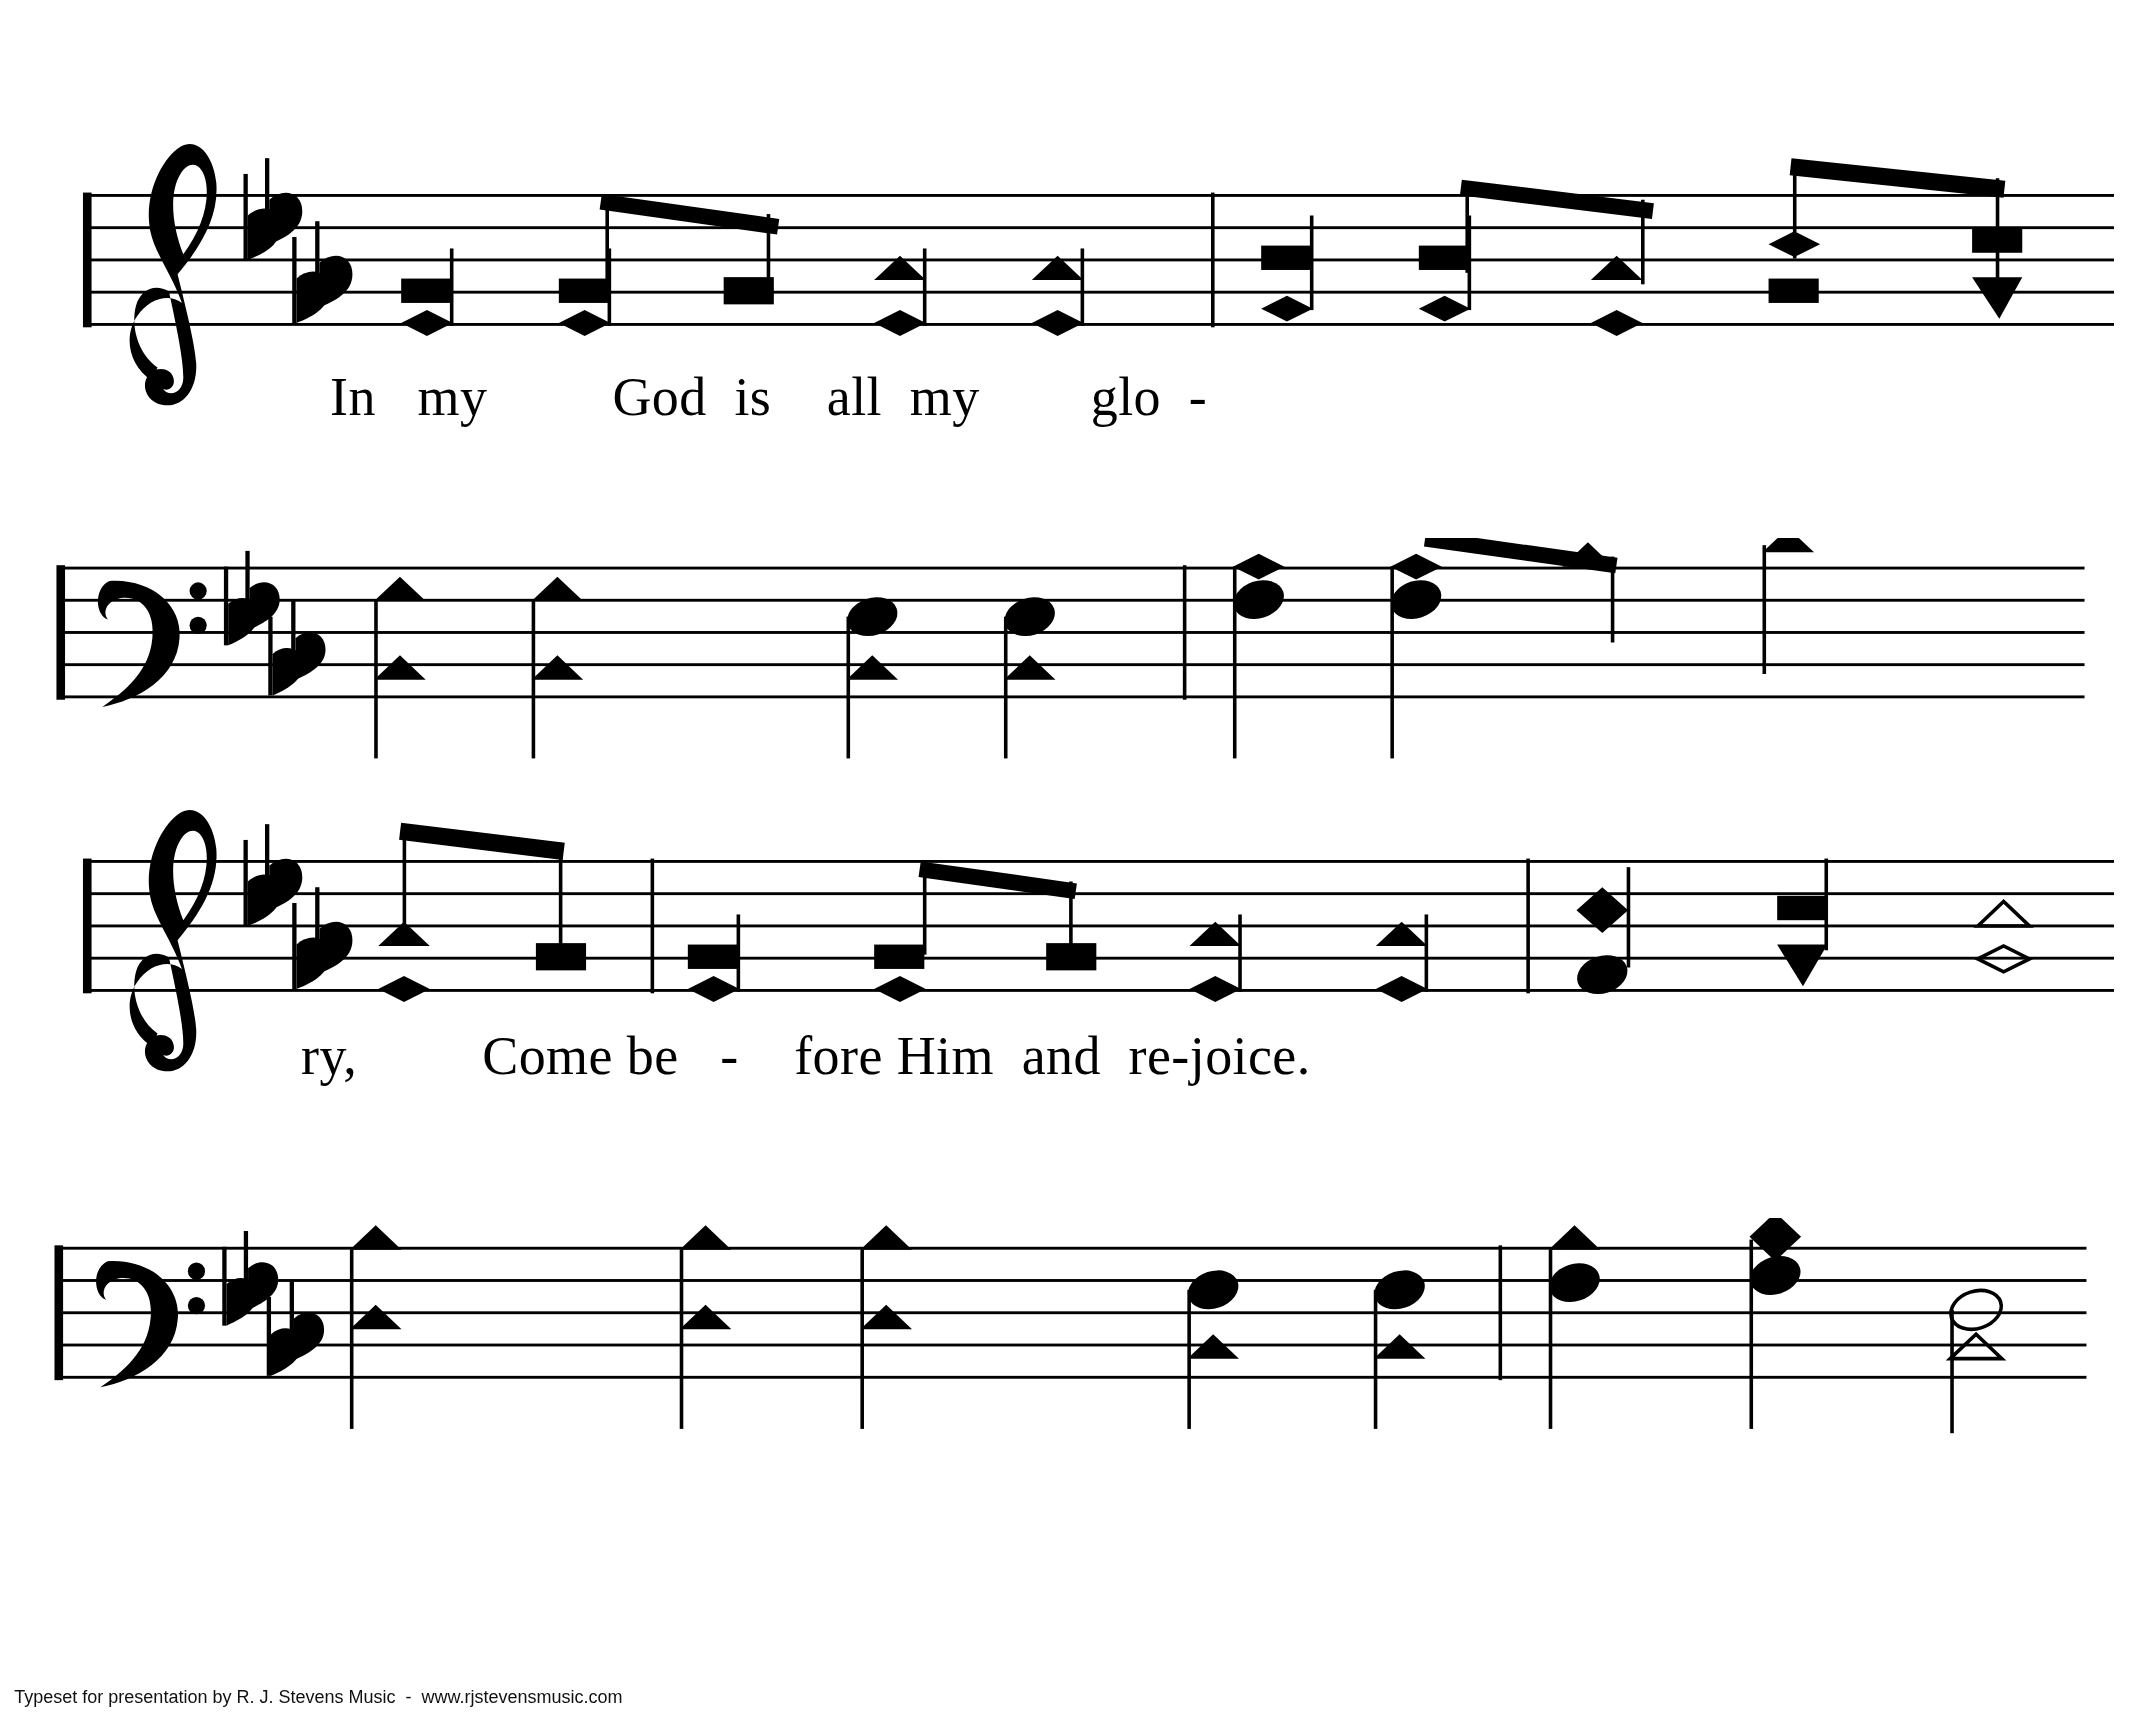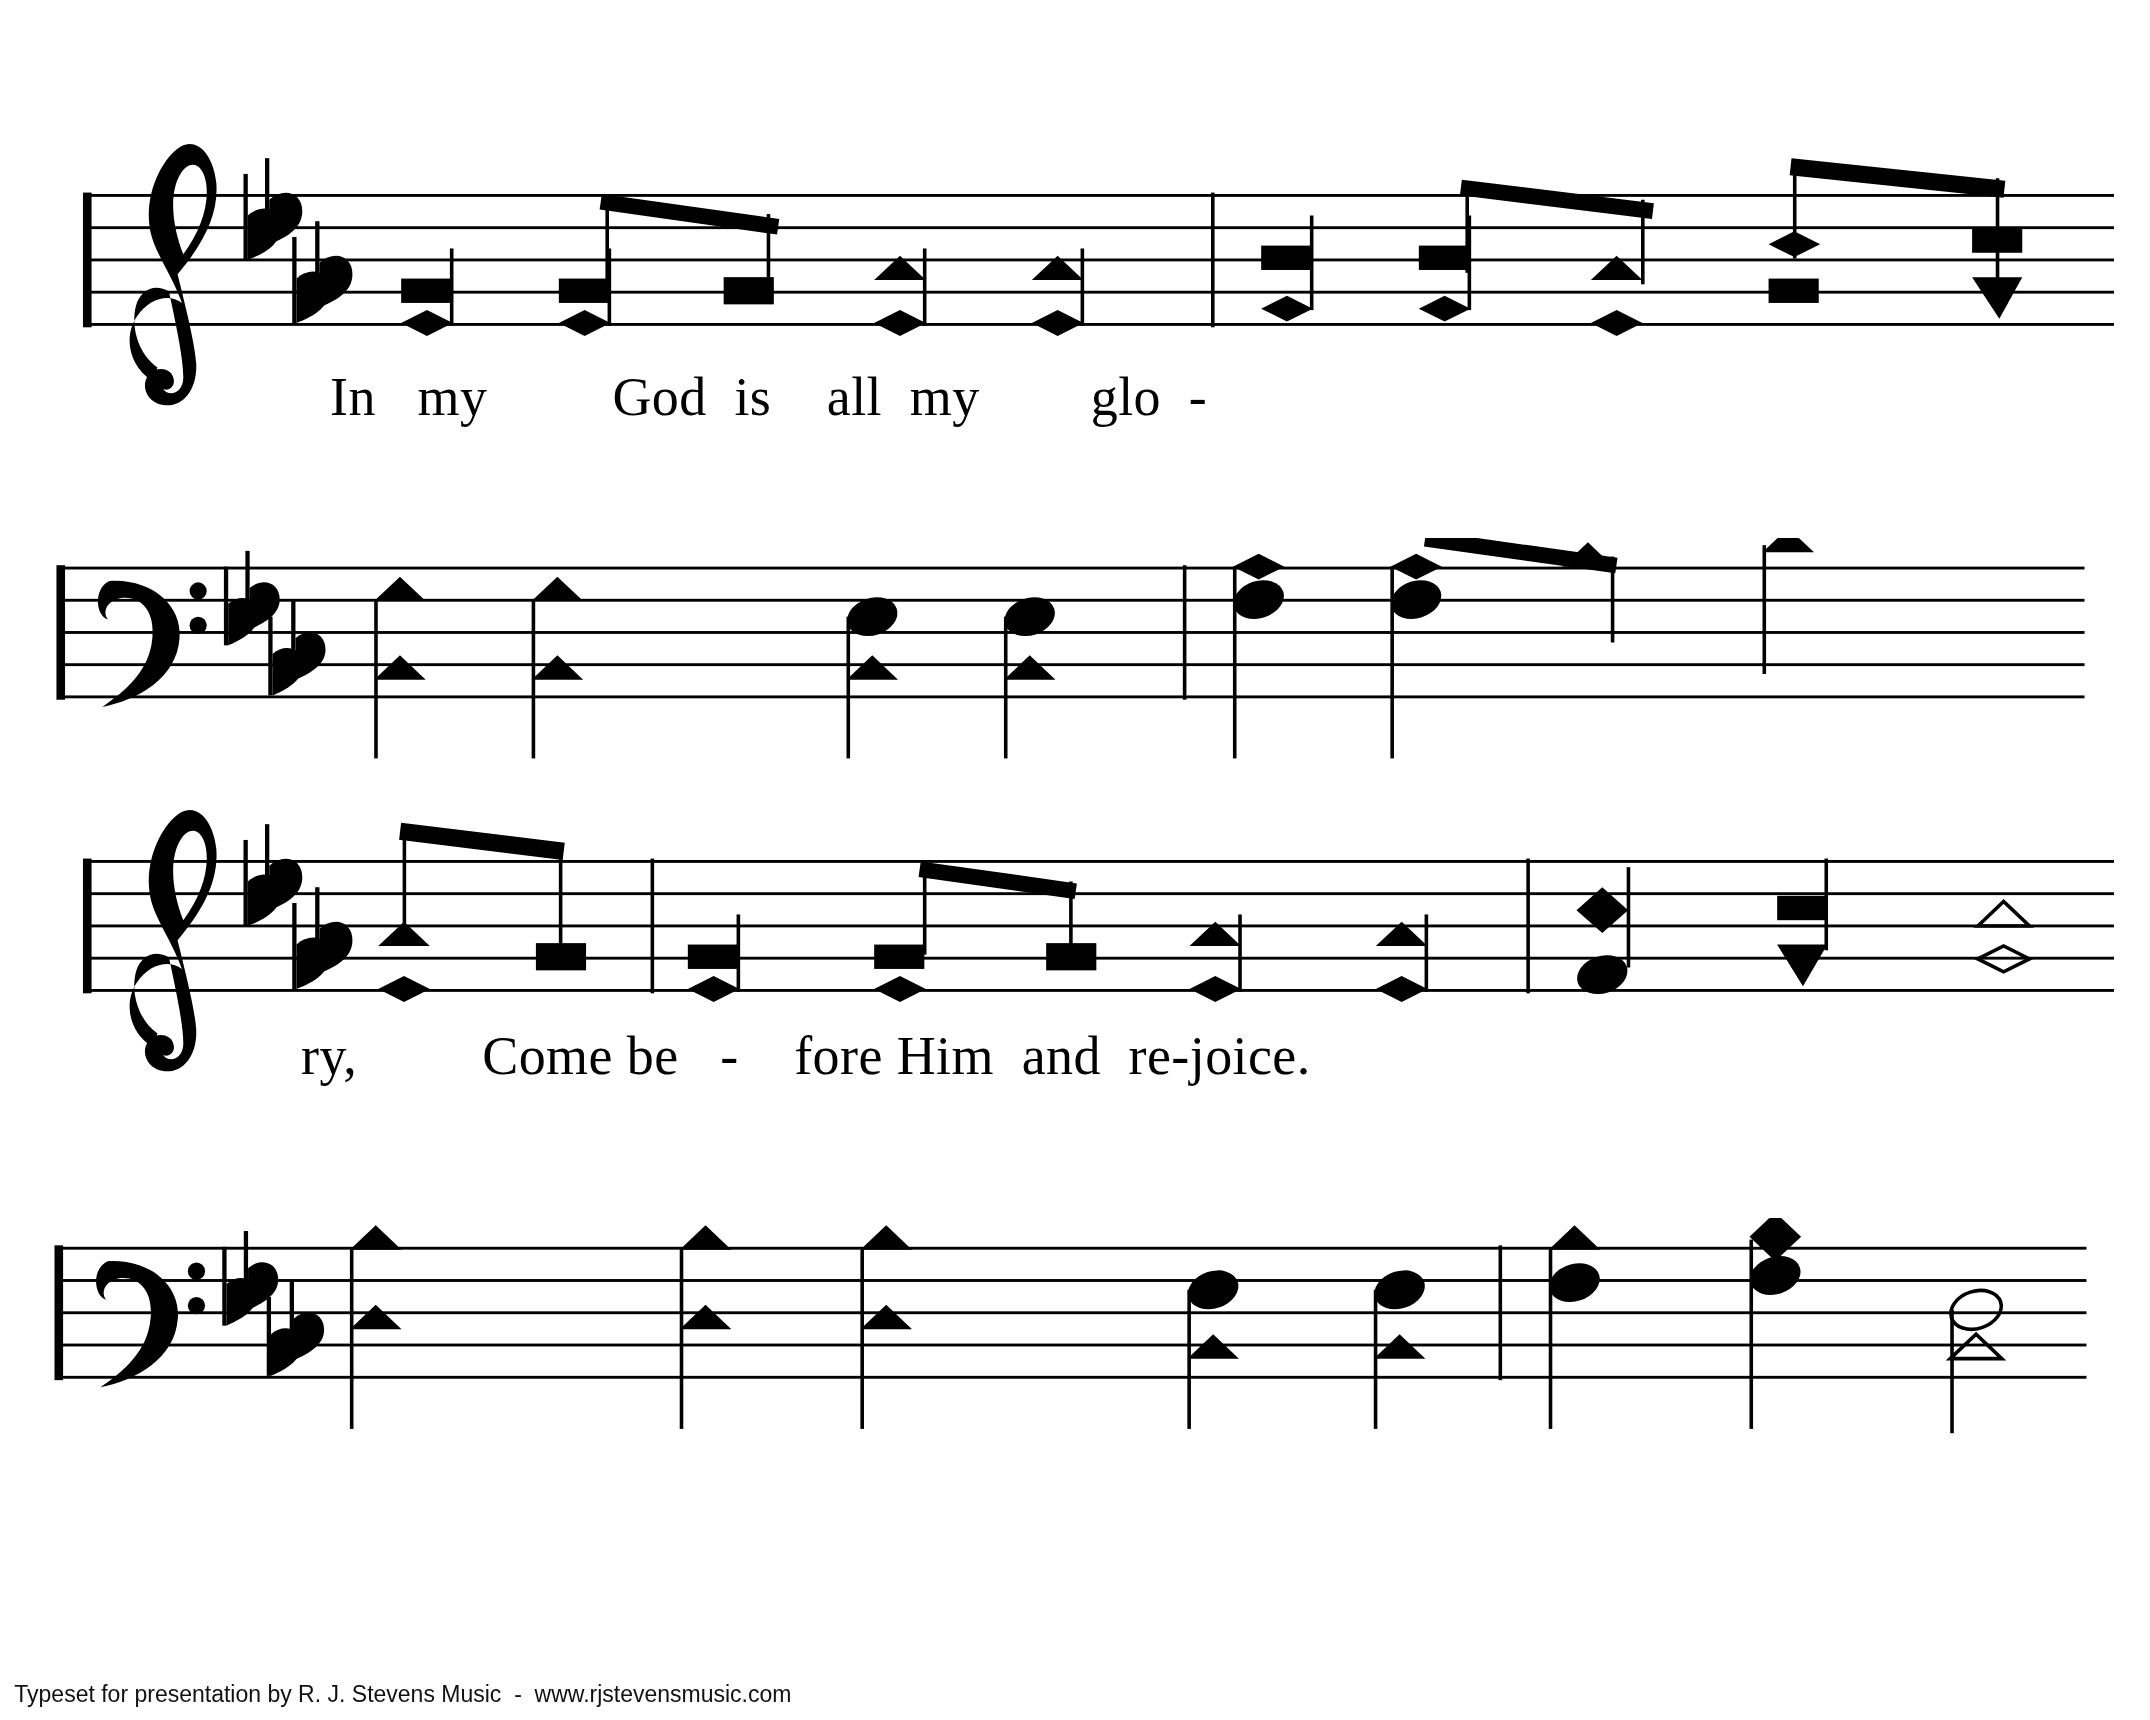--- a/index.html
+++ b/index.html
@@ -39,21 +39,21 @@
     color: #000;
     white-space: pre;
     letter-spacing: 0.4px;
   }
 
   .credit {
     position: absolute;
     left: 14.3px;
     bottom: 13px;
     font-family: "Liberation Sans", sans-serif;
-    font-size: 23px;
+    font-size: 18px;
     color: #111;
     white-space: pre;
   }
 
   svg { display: block; }
   .nf { fill: #000; stroke: none; }
   .stem { stroke: #000; stroke-width: 5; }
   .beam { fill: #000; }
 </style>
 </head>

